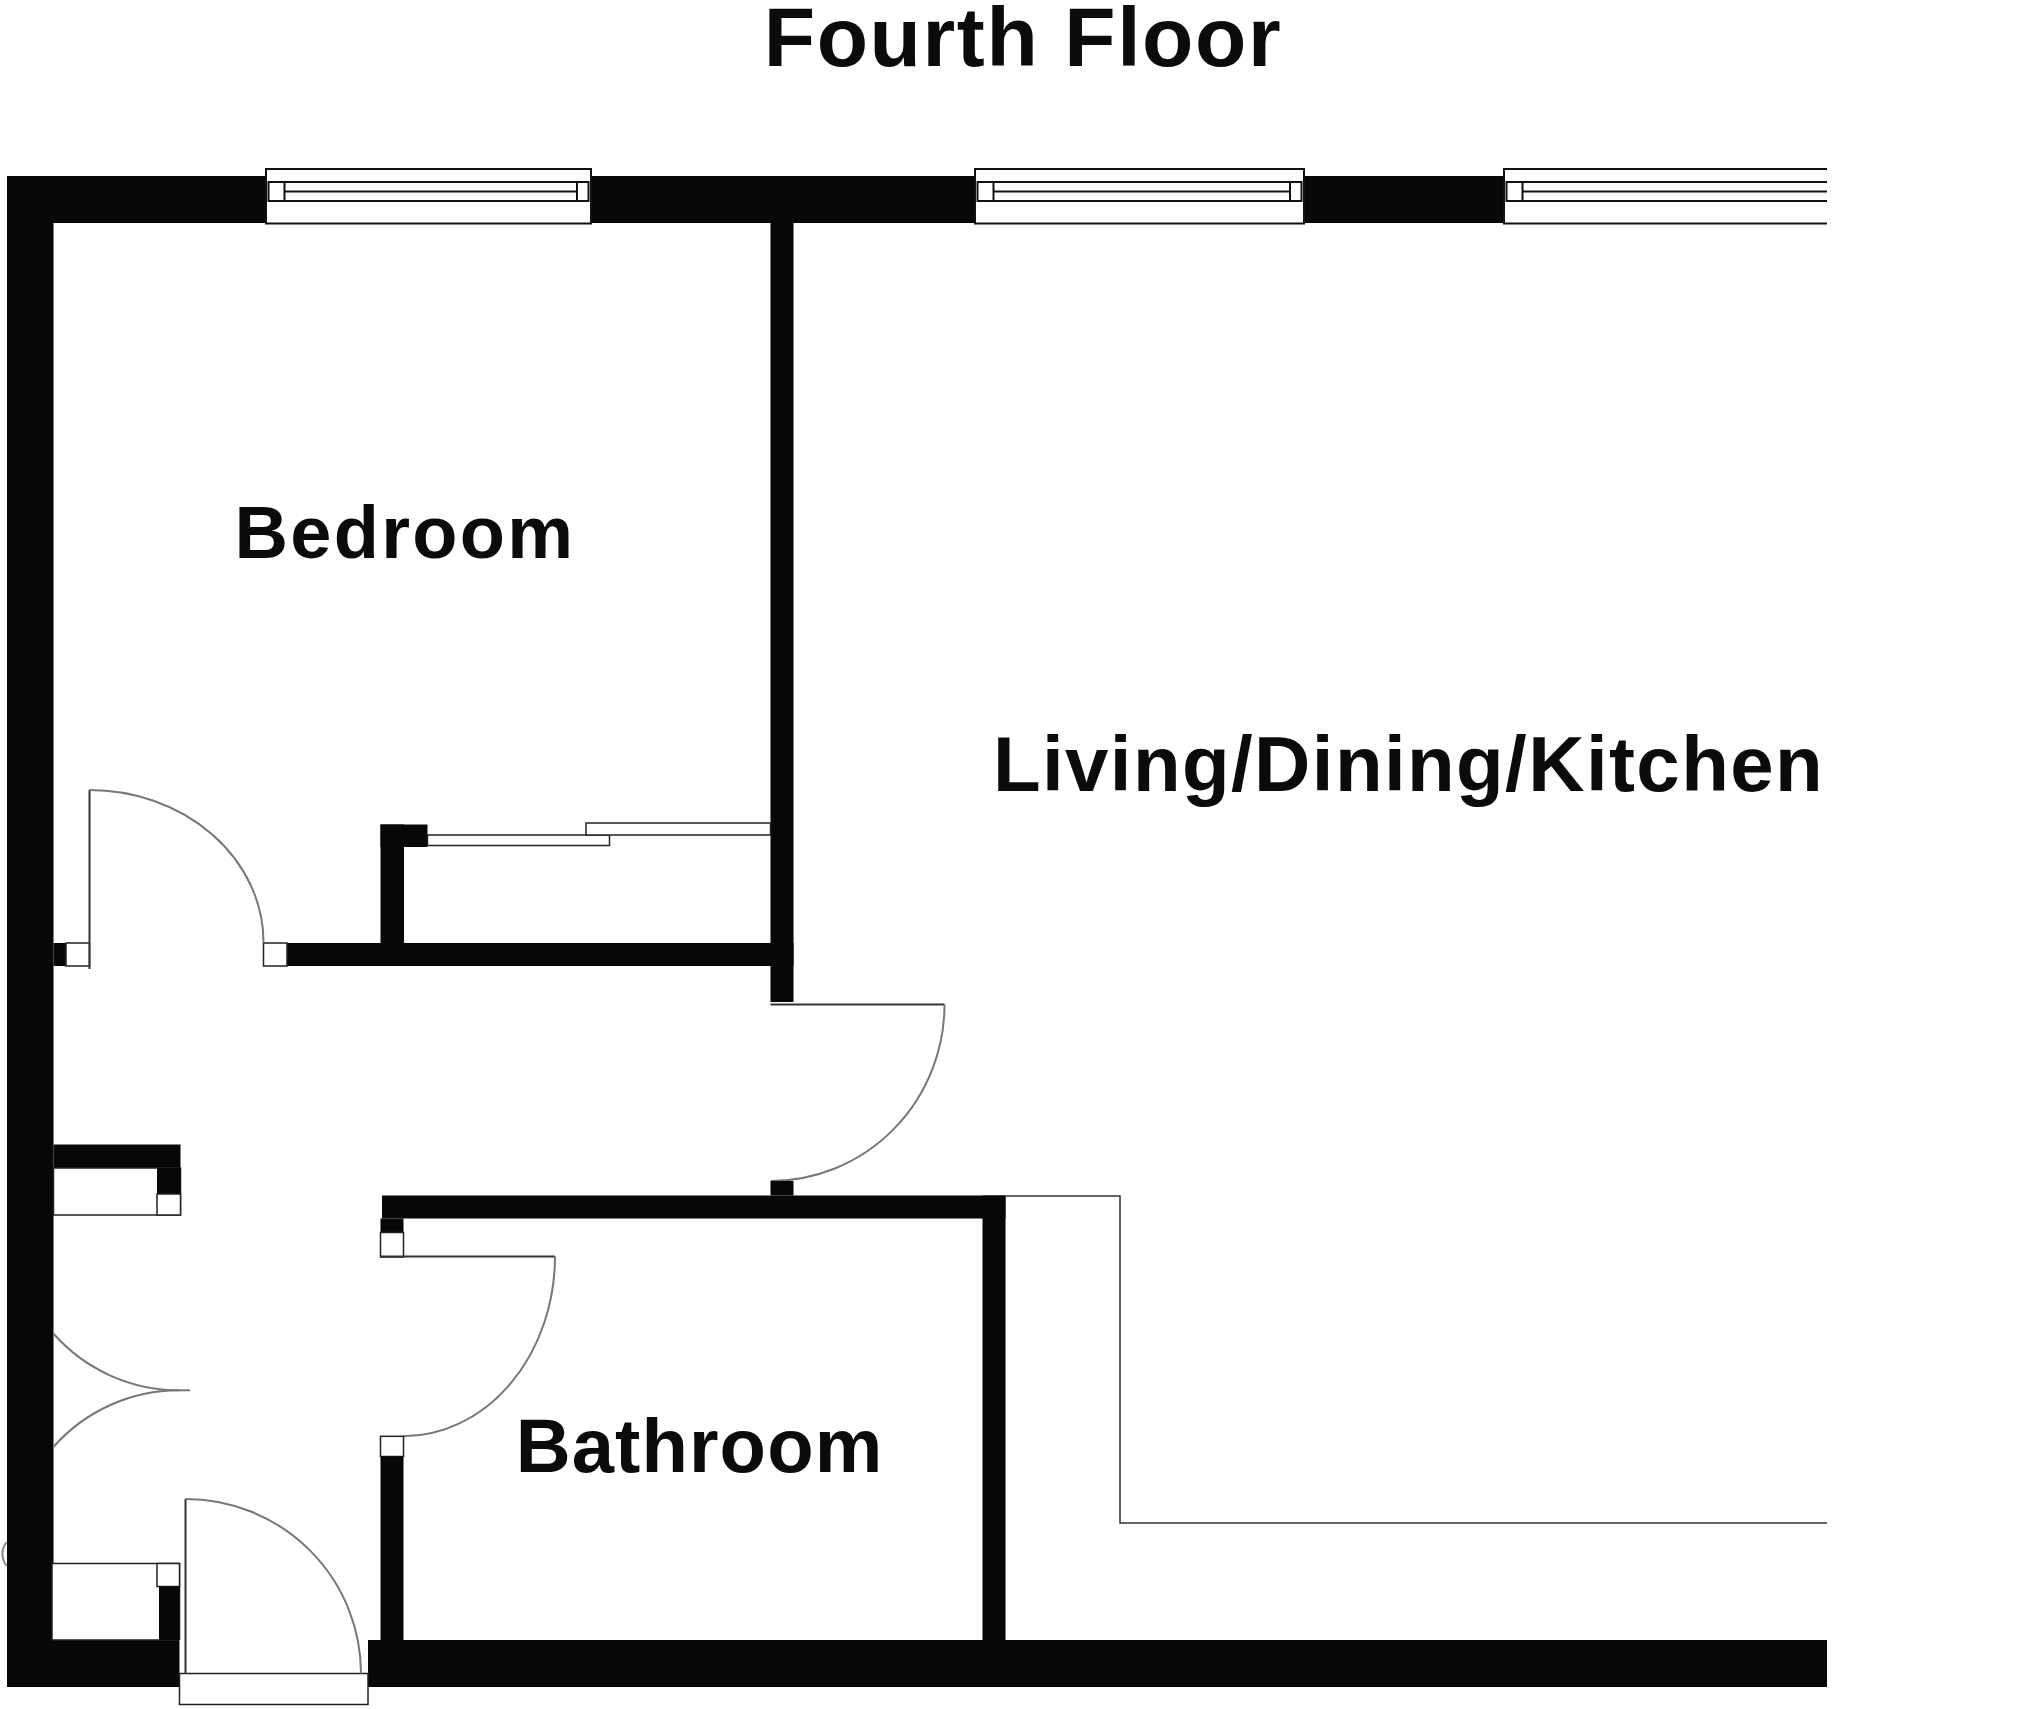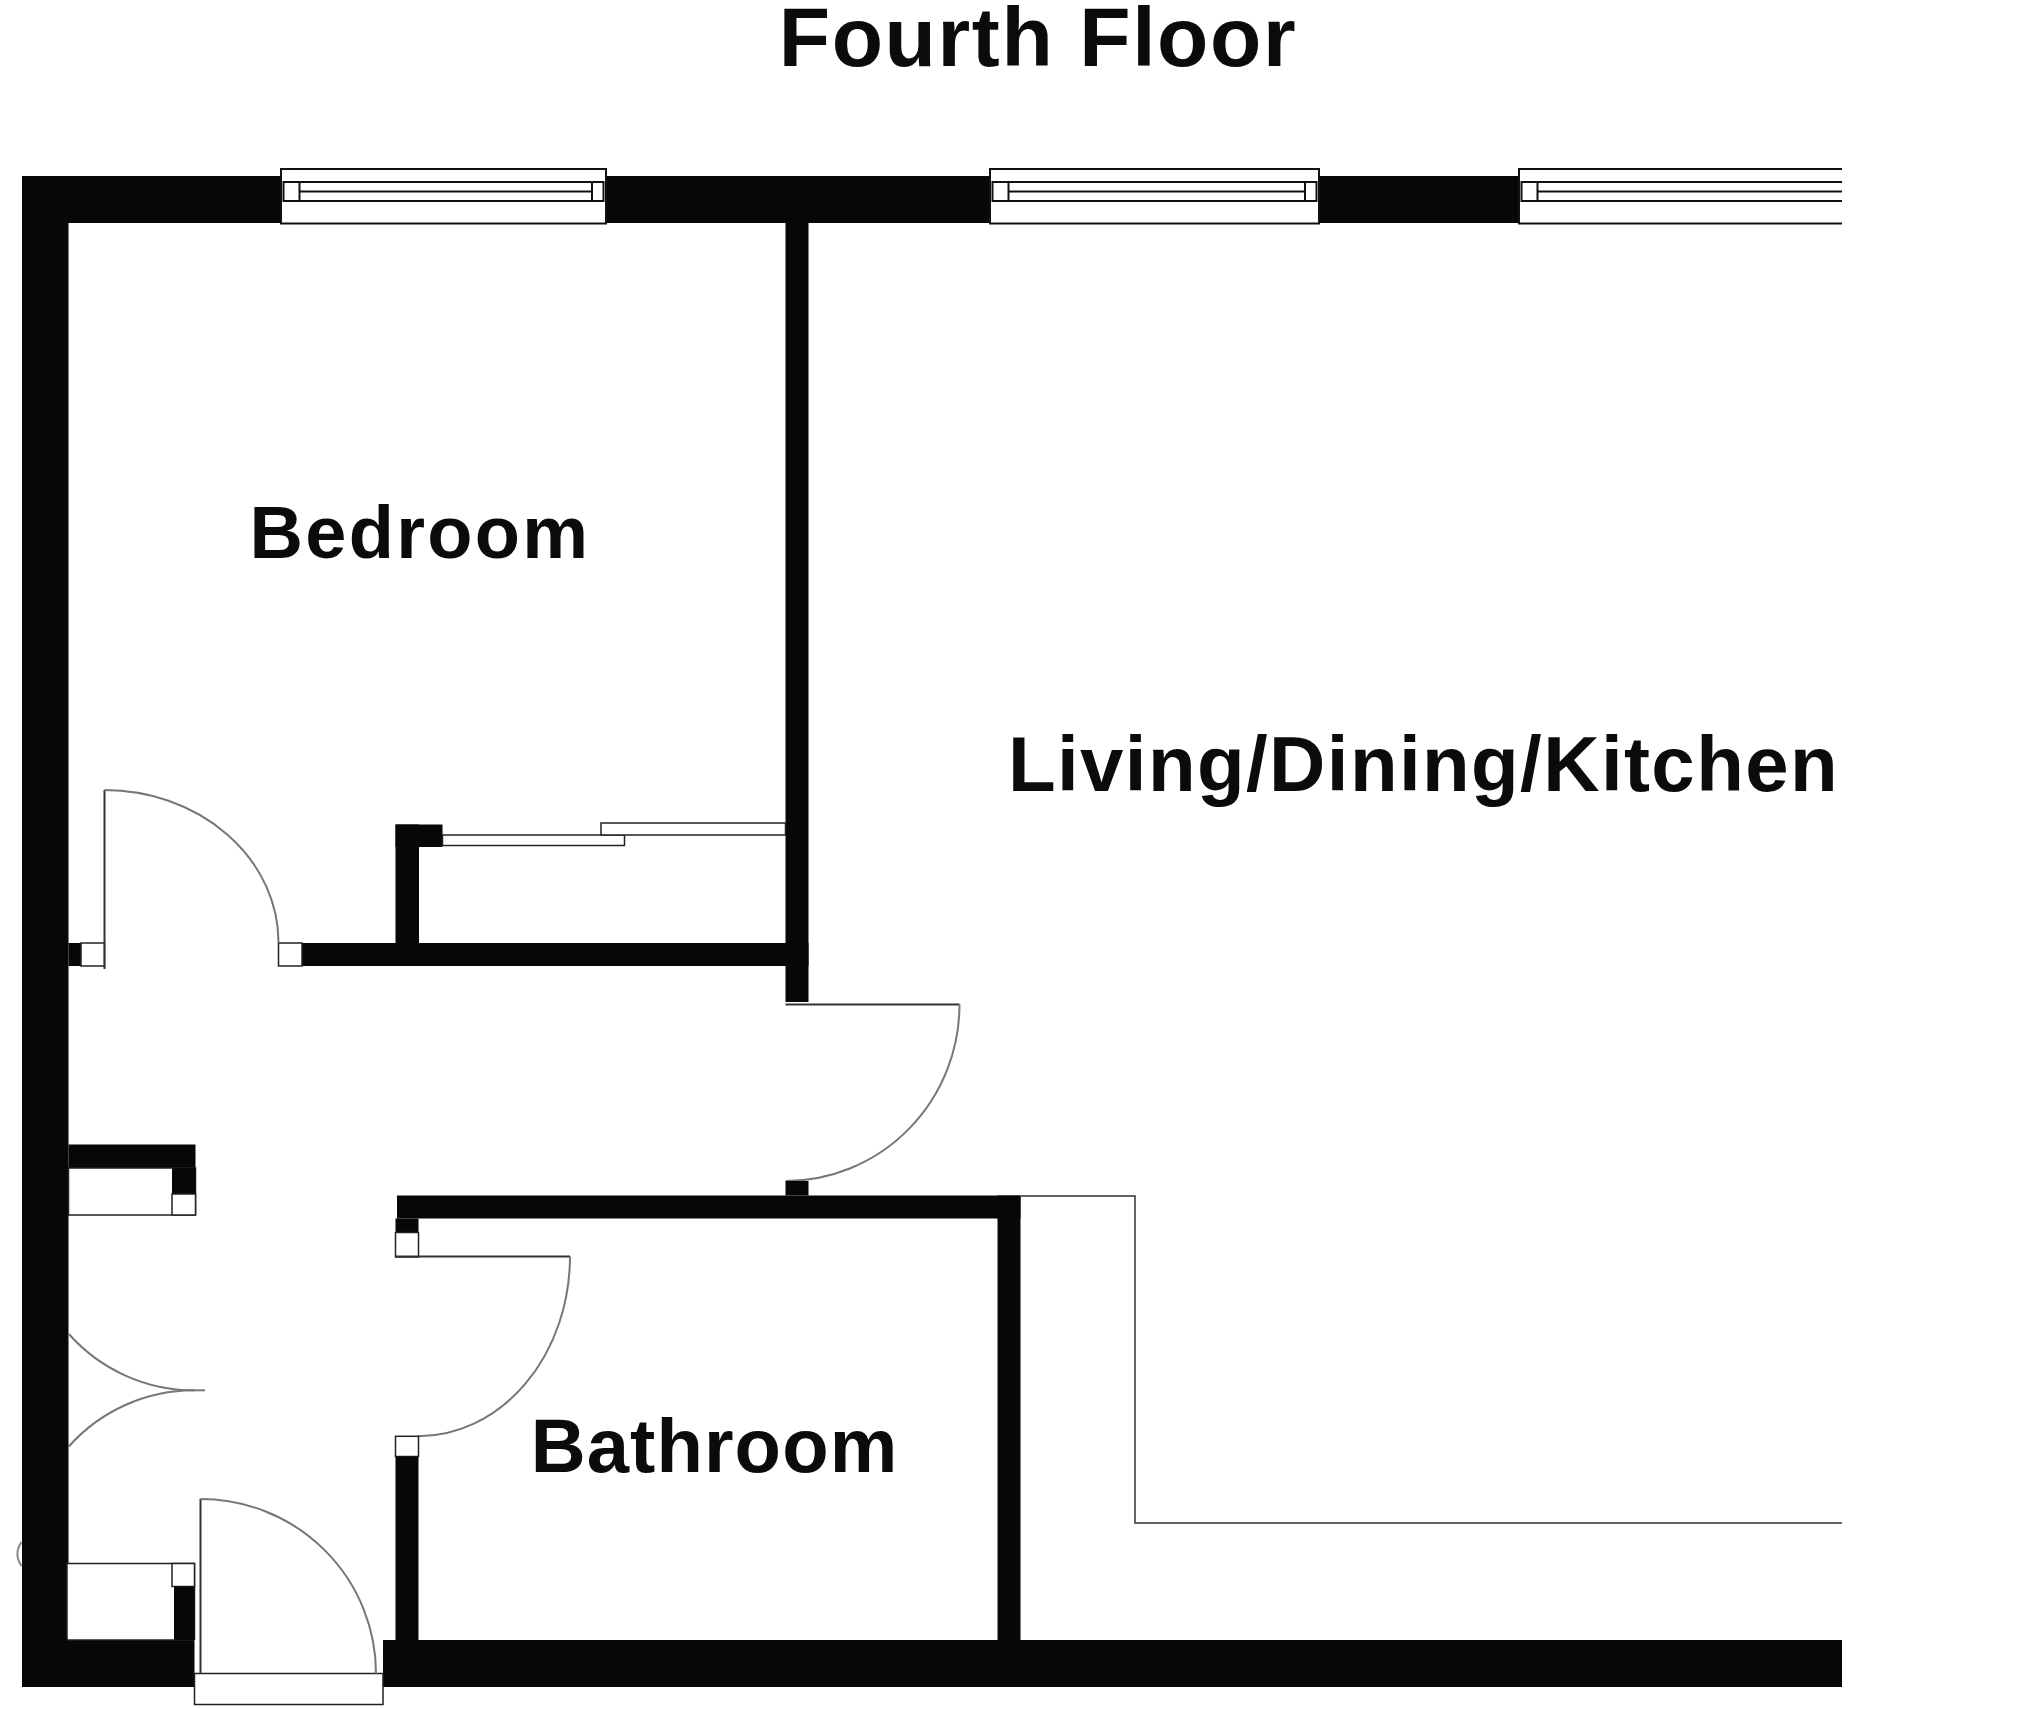--- a/index.html
+++ b/index.html
@@ -1,16 +1,16 @@
 <!DOCTYPE html>
 <html><head>
 <meta charset="utf-8">
 <style>
   html,body{margin:0;padding:0;background:#ffffff;}
-  .page{width:1827px;height:1709px;position:relative;background:#ffffff;overflow:hidden;margin-left:15px;}
+  .page{width:1827px;height:1709px;position:relative;background:#ffffff;overflow:hidden;}
   svg{display:block;}
   text{font-family:"Liberation Sans", sans-serif;font-weight:bold;fill:#0b0b0b;}
 </style>
 </head>
 <body>
 <div class="page">
 <svg width="2025" height="1709" viewBox="0 0 2025 1709" xmlns="http://www.w3.org/2000/svg">
   <rect x="0" y="0" width="2025" height="1709" fill="#ffffff"></rect>
 
   <g>

